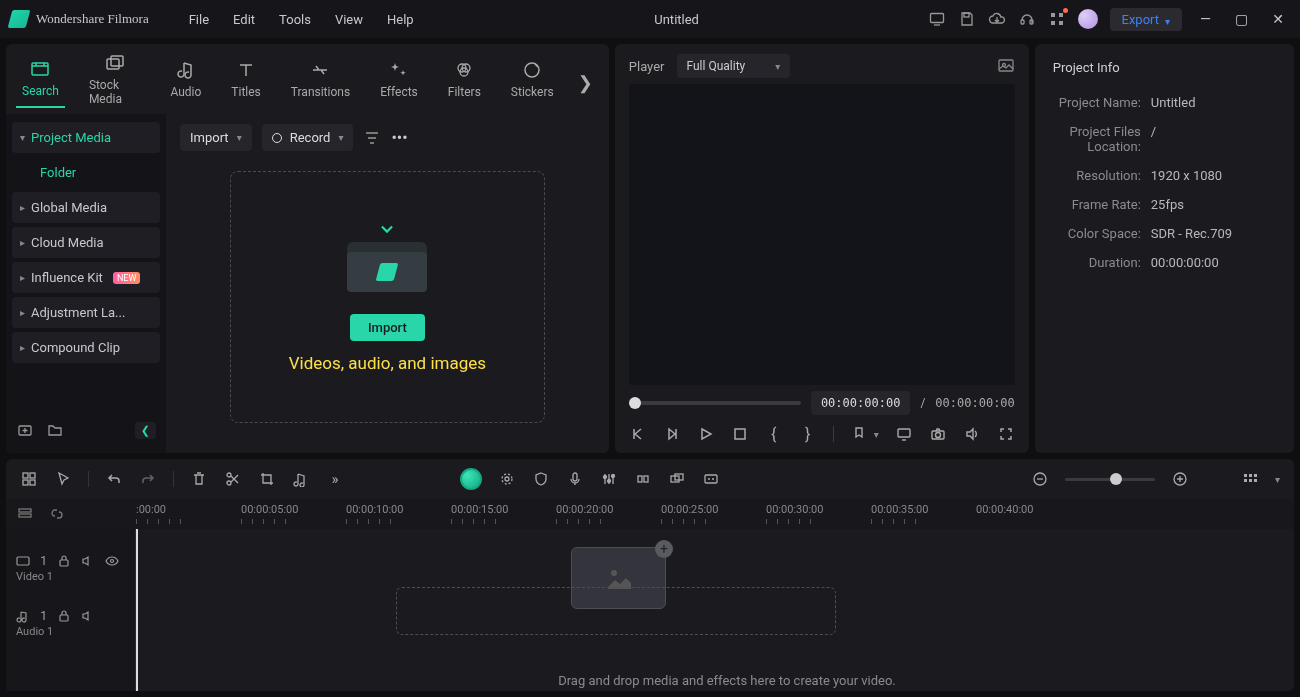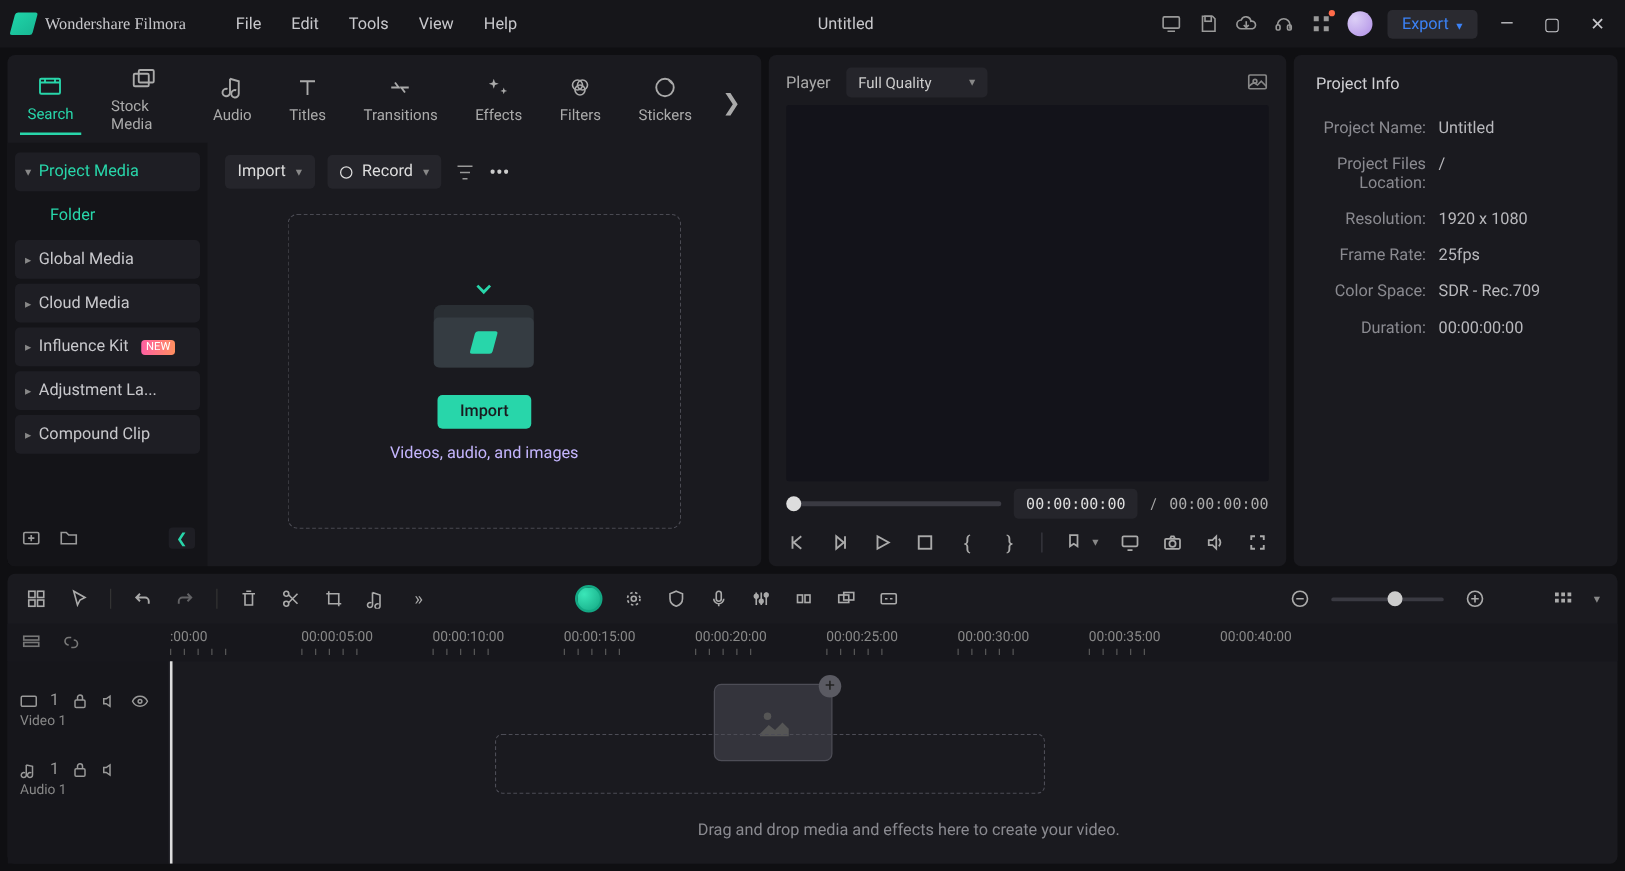--- a/index.html
+++ b/index.html
@@ -40,21 +40,21 @@
 .search-wrap { display: flex; align-items: center; flex: 1; }
 .search-wrap .icon { color: #888; width: 18px; }
 .dots { color: #ccc; cursor: pointer; font-size: 16px; }
 .dropzone { flex: 1; margin: 20px 50px; border: 1px dashed #4a4a52; border-radius: 8px; display: flex; flex-direction: column; align-items: center; justify-content: center; gap: 12px; }
 .folder-graphic { position: relative; width: 80px; height: 70px; margin-bottom: 10px; }
 .folder-back { position: absolute; bottom: 0; width: 80px; height: 50px; background: #2a2f34; border-radius: 6px; }
 .folder-front { position: absolute; bottom: 0; width: 80px; height: 40px; background: #353c42; border-radius: 4px; display: flex; align-items: center; justify-content: center; }
 .folder-logo { width: 18px; height: 18px; background: #28d6aa; transform: skewX(-15deg); border-radius: 2px; }
 .arrow-down { position: absolute; top: -6px; left: 50%; transform: translateX(-50%); color: #28d6aa; font-size: 24px; }
 .import-btn { background: #28d6aa; color: #1a1a1f; padding: 6px 18px; border-radius: 4px; font-size: 13px; cursor: pointer; font-weight: 500; }
-.drop-text { color: #c4b5fd; font-size: 13px; }
+.drop-text { color: #fde047; font-size: 17px; }
 
 .player-box { flex: 1; background: #1a1a1f; border-radius: 6px; display: flex; flex-direction: column; padding: 10px 14px; }
 .player-header { display: flex; align-items: center; gap: 12px; font-size: 13px; color: #aaa; }
 .quality-select { background: #25252b; padding: 5px 10px; border-radius: 4px; display: flex; align-items: center; gap: 30px; cursor: pointer; font-size: 12px; color: #ccc; }
 .snap-ico { margin-left: auto; color: #888; cursor: pointer; }
 .viewport { flex: 1; background: #13131a; margin: 6px 0; border-radius: 2px; }
 .scrub-row { display: flex; align-items: center; gap: 10px; font-size: 12px; color: #aaa; }
 .scrub-track { flex: 1; height: 4px; background: #3a3a42; border-radius: 2px; position: relative; }
 .scrub-knob { position: absolute; left: 0; top: -4px; width: 12px; height: 12px; background: #ddd; border-radius: 50%; }
 .time-box { background: #25252b; padding: 5px 10px; border-radius: 4px; color: #ddd; font-family: monospace; font-size: 12px; }
@@ -83,21 +83,21 @@
 .tracks-area { flex: 1; display: flex; position: relative; overflow: hidden; }
 .track-headers { width: 130px; background: #16161b; border-right: 1px solid #2a2a30; padding-top: 20px; }
 .track-head { height: 55px; padding: 4px 10px; font-size: 11px; color: #888; }
 .track-head .row1 { display: flex; align-items: center; gap: 10px; color: #999; font-size: 13px; }
 .track-canvas { flex: 1; position: relative; }
 .playhead { position: absolute; left: 0; top: -30px; bottom: 0; width: 2px; background: #ddd; pointer-events:none; }
 .playhead:before { content:''; position:absolute; top:0; left:-5px; width:12px; height:16px; background:#ddd; border-radius:3px 3px 6px 6px; }
 .drop-hint-clip { position: absolute; left: 435px; top: 18px; width: 95px; height: 62px; background: #34343c; border: 1px solid #4d4d56; border-radius: 6px; display: flex; align-items: center; justify-content: center; }
 .drop-hint-clip:after { content:'+'; position:absolute; top:-8px; right:-8px; width:18px; height:18px; background:#5a5a62; border-radius:50%; color:#222; font-size:14px; display:flex; align-items:center; justify-content:center; }
 .clip-dashed { position:absolute; left:260px; top:58px; width:440px; height:48px; border:1px dashed #4d4d56; border-radius:6px; }
-.drop-text2 { position: absolute; left: 0; right: 0; top: 128px; text-align: center; color: #8a8a90; font-size: 13px; padding-left: 24px; }
+.drop-text2 { position: absolute; left: 0; right: 0; top: 144px; text-align: center; color: #8a8a90; font-size: 13px; padding-left: 24px; }
 .track-head-icons { width:14px; height:14px; display:inline-flex; align-items:center; justify-content:center; }
 svg { display:block; }
 </style>
 </head>
 <body>
 
 <div class="titlebar">
   <div class="logo"></div>
   <div class="app-name">Wondershare Filmora</div>
   <div class="menu-item">File</div>

